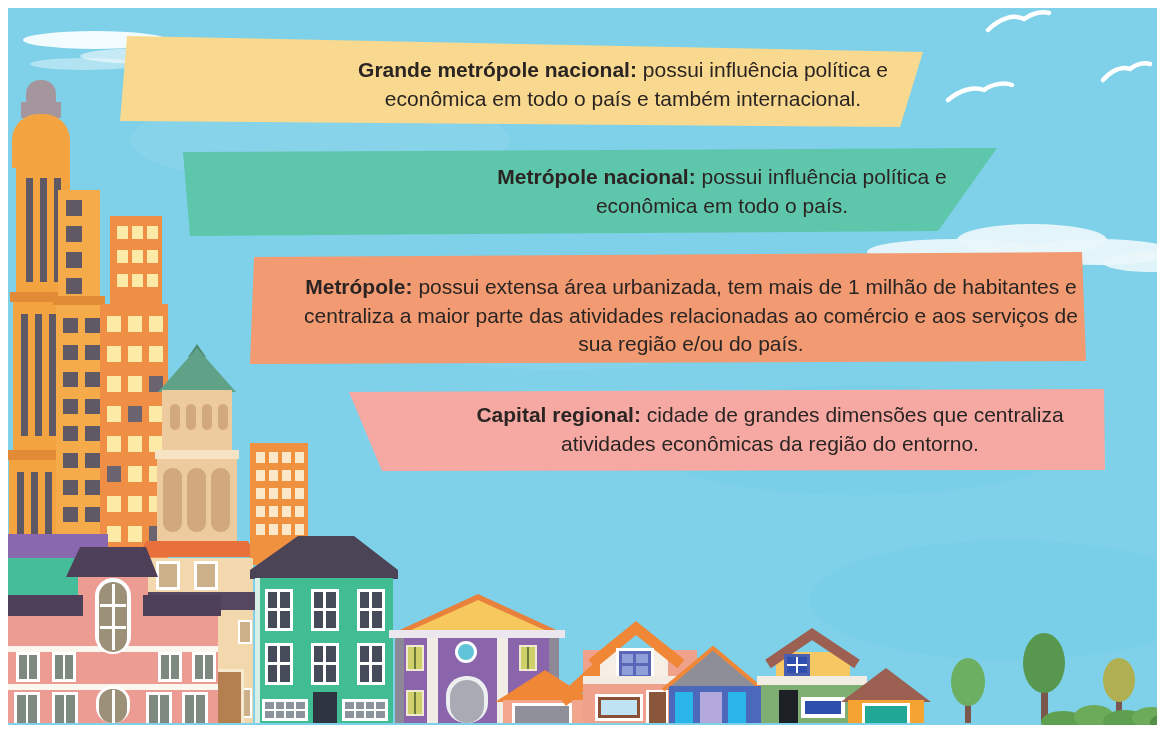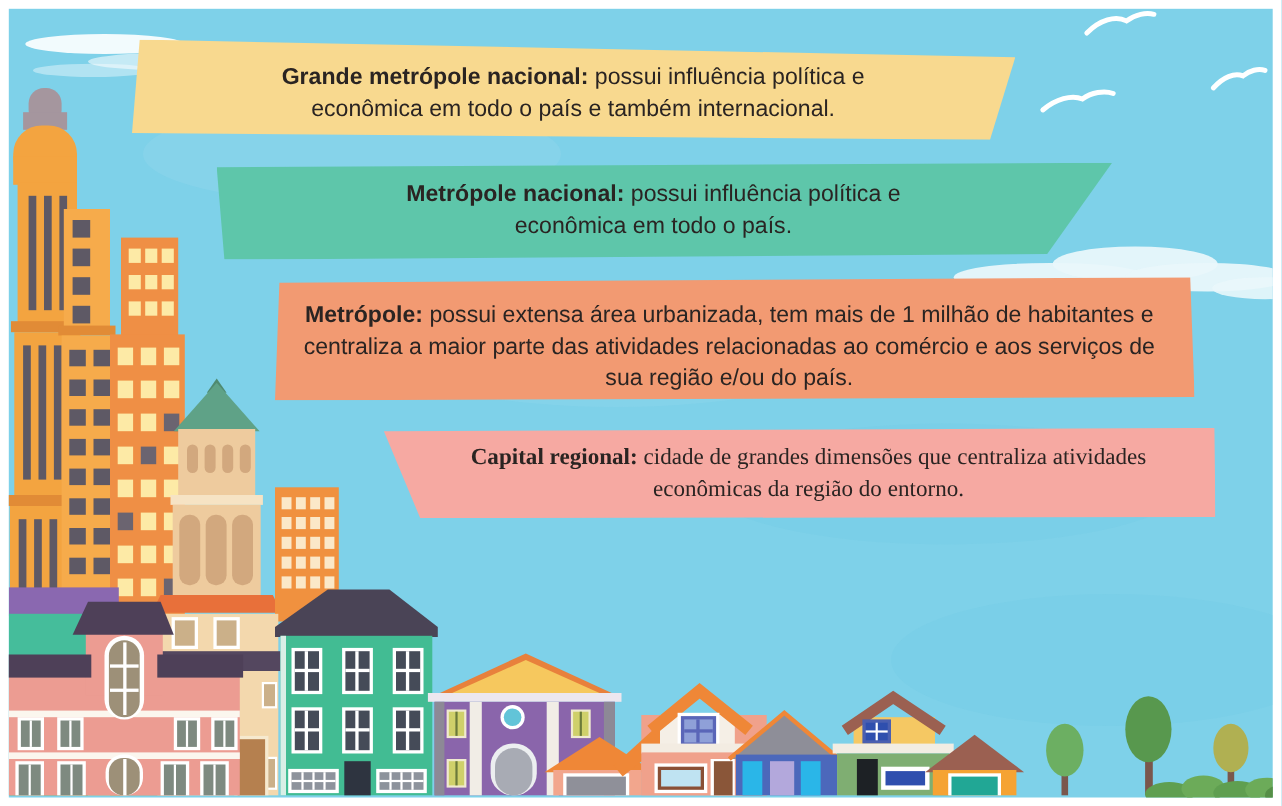--- a/index.html
+++ b/index.html
@@ -1,35 +1,35 @@
 <!DOCTYPE html>
 <html><head>
 <meta charset="utf-8">
 <style>
   html,body{margin:0;padding:0;}
   body{width:1165px;height:733px;font-family:"Liberation Sans",sans-serif;}
   .frame{box-sizing:border-box;width:1165px;height:733px;background:#ffffff;padding:8px;}
   .scene{position:relative;width:1149px;height:717px;background:#7ed1e9;overflow:hidden;}
   .scene svg{position:absolute;left:-8px;top:-8px;width:1165px;height:733px;display:block;}
-  .banner{position:absolute;display:flex;align-items:center;justify-content:center;
+  .banner{position:absolute;display:flex;align-items:center;justify-content:flex-end;
           text-align:center;color:#2a2422;font-size:21px;line-height:1.38;}
   .banner .txt{display:inline-block;}
   .banner b{font-weight:700;}
   .b1{left:111px;top:28px;width:804px;height:92px;background:#f8d98f;
       clip-path:polygon(8px 0px,804px 16px,781px 91px,1px 85px);}
   .b1 .txt{max-width:600px;padding-top:6px;}
-  .b2{left:189px;top:140px;width:814px;height:88px;background:#5ec6aa;
+  .b2{left:175px;top:140px;width:814px;height:88px;background:#5ec6aa;
       clip-path:polygon(0px 4px,814px 0px,755px 83px,7px 88px);}
   .b2 .txt{max-width:510px;padding-right:20px;}
   .b3{left:232px;top:244px;width:846px;height:112px;background:#f29a72;
       clip-path:polygon(14px 5px,842px 0px,846px 109px,10px 112px);}
   .b3 .txt{max-width:790px;margin-top:16px;}
   .b4{left:341px;top:381px;width:756px;height:82px;background:#f6a9a2;
       clip-path:polygon(0px 3px,755px 0px,756px 81px,33px 82px);}
-  .b4 .txt{max-width:670px;padding-left:16px;font-family:Liberation Serif, serif;}
+  .b4 .txt{max-width:670px;padding-left:16px;}
   .b5{left:415px;top:483px;width:733px;height:86px;background:#c69dc8;
       clip-path:polygon(0px 0px,733px 6px,717px 76px,23px 85px);}
   .b5 .txt{max-width:660px;padding-left:14px;}
 </style>
 </head>
 <body>
 
 <div class="frame">
   <div class="scene">
 

